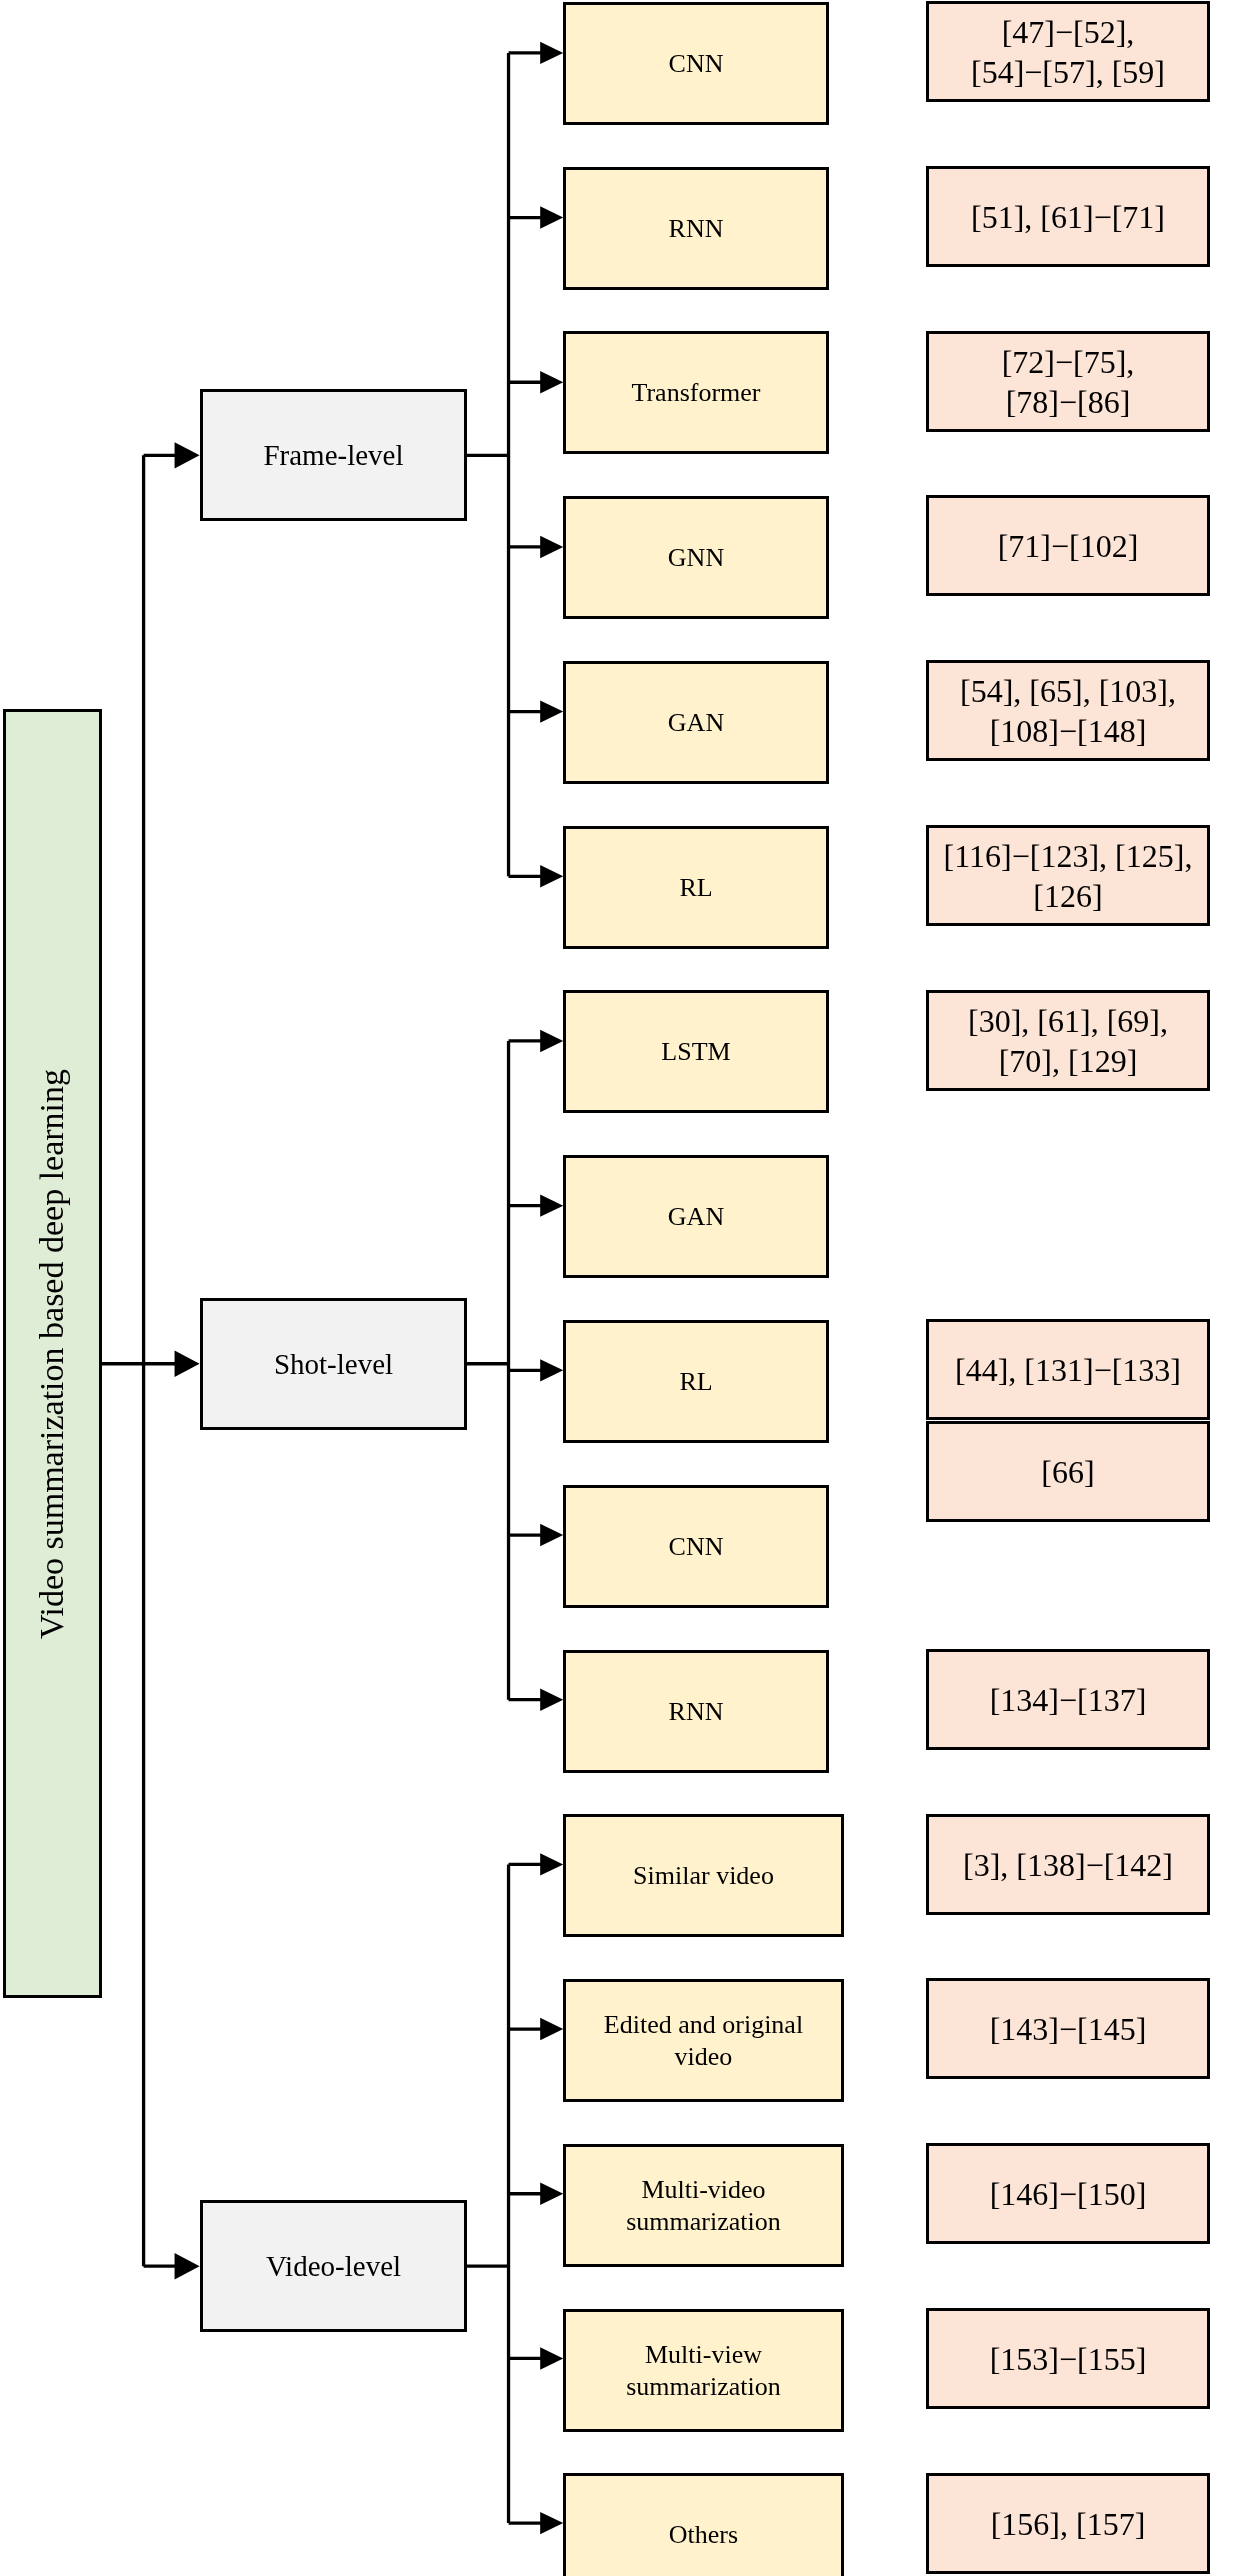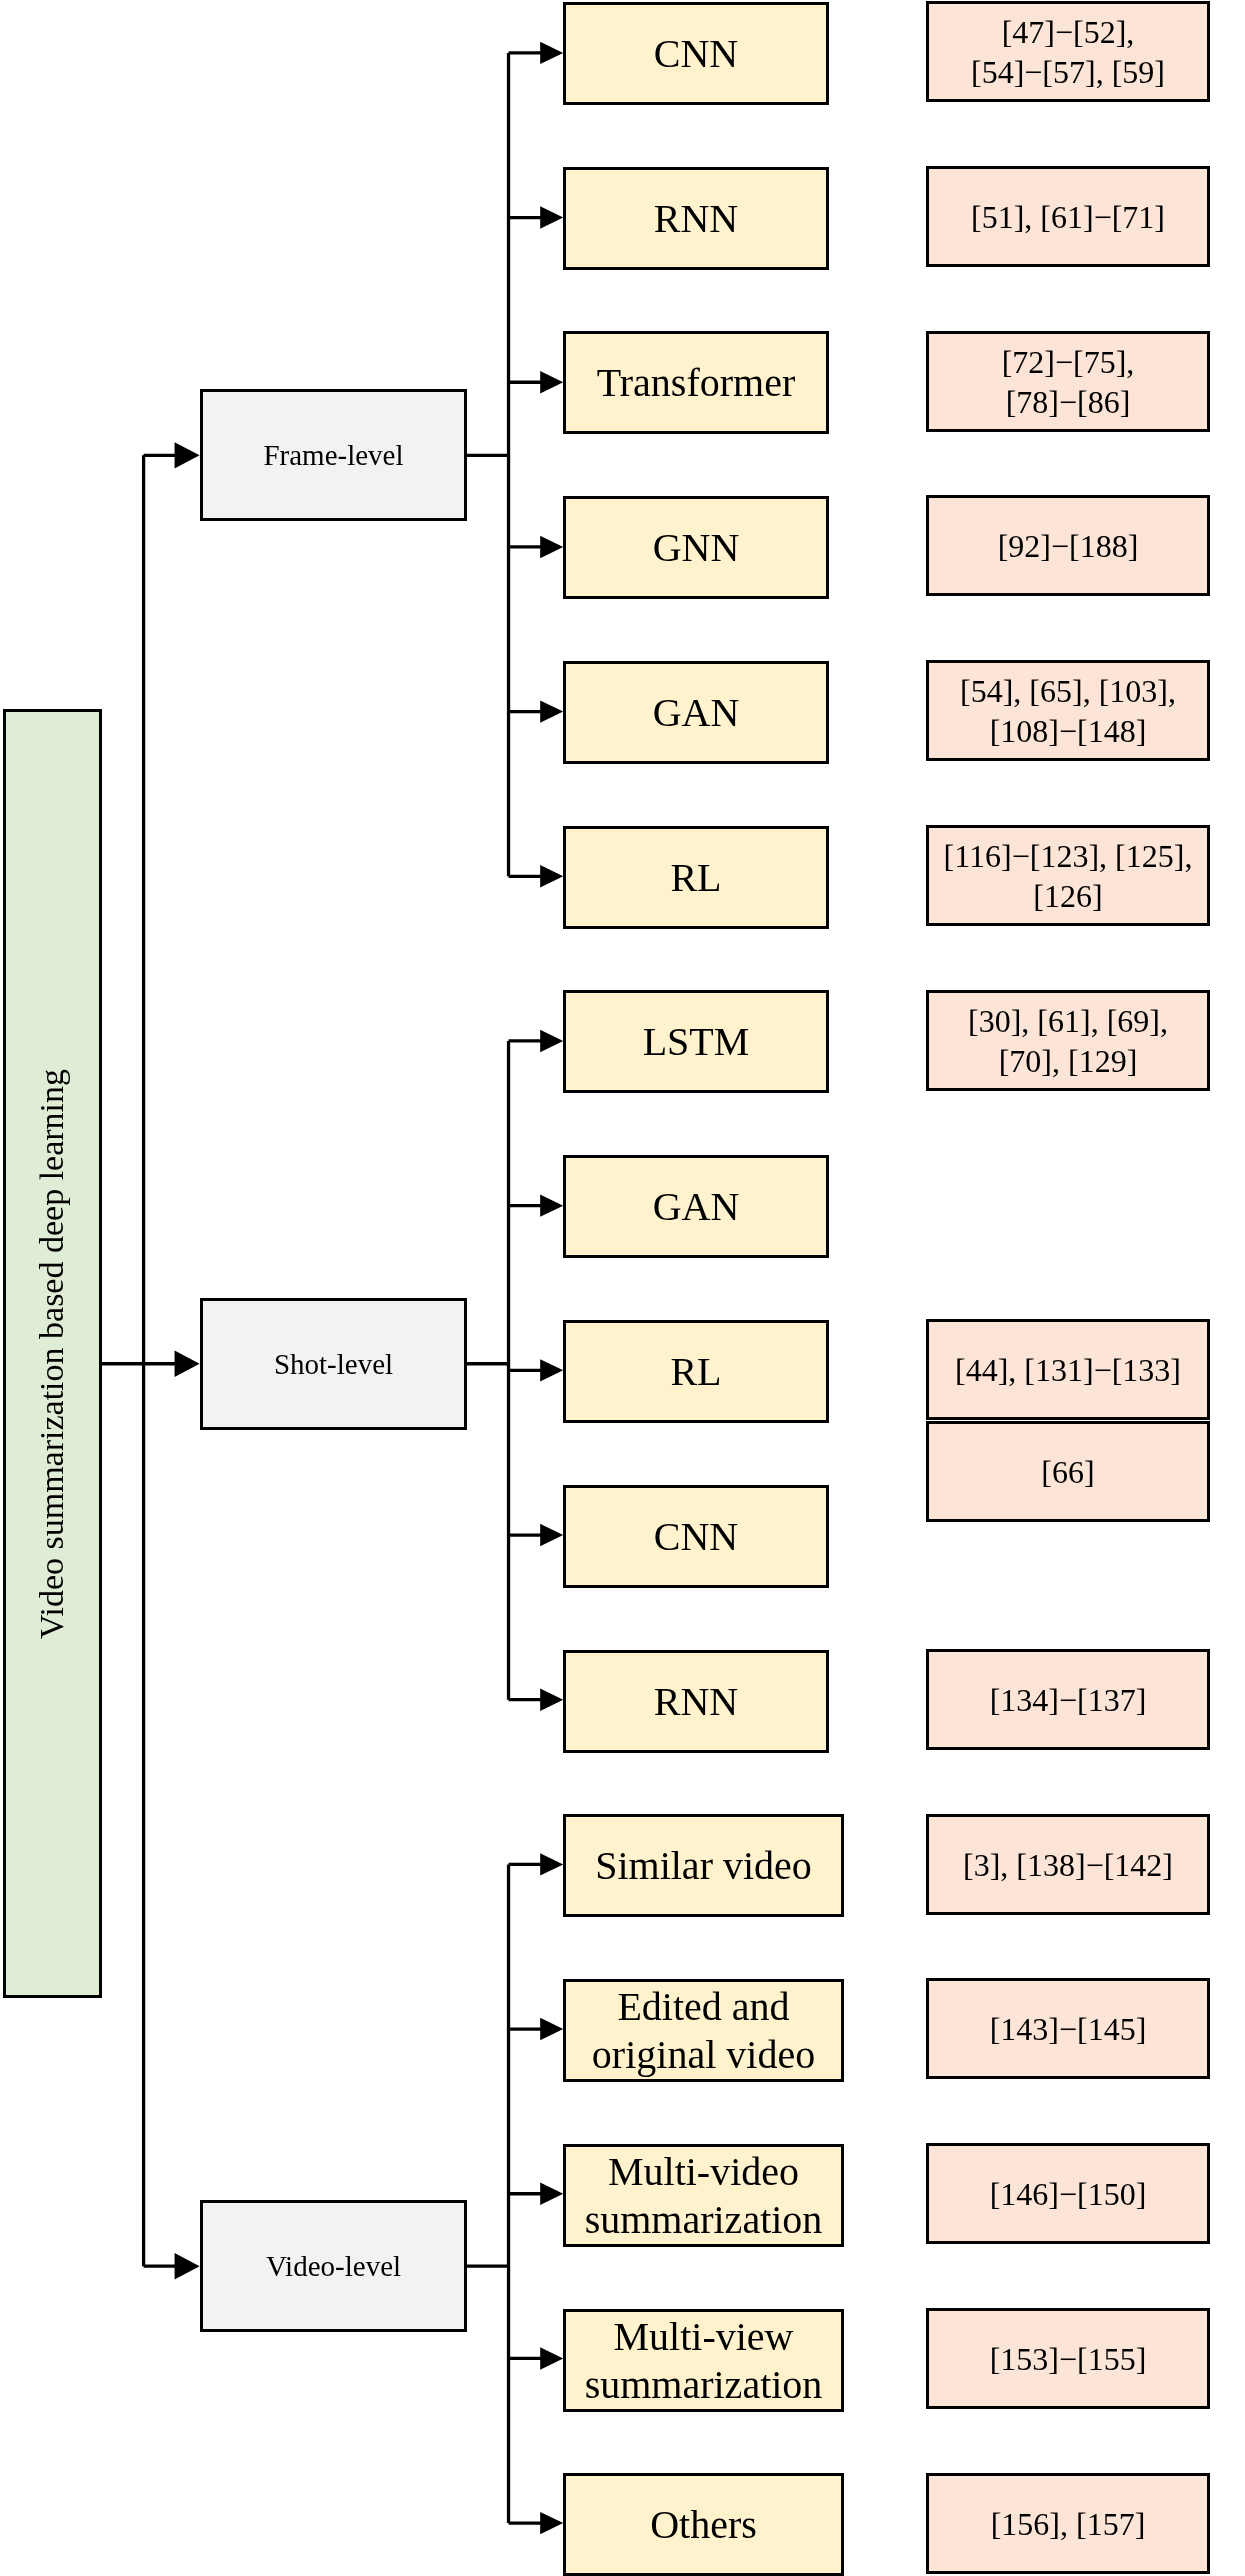--- a/index.html
+++ b/index.html
@@ -31,23 +31,23 @@
     transform:translate(-50%,-50%) rotate(-90deg);
     white-space:nowrap;
     font-size:34px;
   }
   .level-box{
     left:200px;width:267px;height:132px;
     background:var(--level-fill,#f2f2f2);
     font-size:29px;
   }
   .method-box{
-    left:563px;width:266px;height:103px;
+    left:563px;width:266px;height:123px;
     background:var(--method-fill,#fff2cc);
-    font-size:40px;
+    font-size:26px;
     line-height:1.2;
     padding:0 6.6px;
   }
   .method-box.wide{width:281px;}
   .refs-box{
     left:926px;width:284px;height:101px;
     background:var(--refs-fill,#fce4d6);
     font-size:32px;
     line-height:1.25;
     padding:0 8px;
@@ -115,21 +115,21 @@
   <div class="box level-box" style="top:2200px">Video-level</div>
   <div class="box level-box" style="top:1298px">Shot-level</div>
 
   <div class="box method-box" style="top:2px">CNN</div>
   <div class="box refs-box" style="top:1.3px">[47]−[52], [54]−[57], [59]</div>
   <div class="box method-box" style="top:167px">RNN</div>
   <div class="box refs-box" style="top:166px">[51], [61]−[71]</div>
   <div class="box method-box" style="top:331px">Transformer</div>
   <div class="box refs-box" style="top:331px">[72]−[75], [78]−[86]</div>
   <div class="box method-box" style="top:496px">GNN</div>
-  <div class="box refs-box" style="top:495px">[92]−[188]</div>
+  <div class="box refs-box" style="top:495px">[71]−[102]</div>
   <div class="box method-box" style="top:661px">GAN</div>
   <div class="box refs-box" style="top:660px">[54], [65], [103], [108]−[148]</div>
   <div class="box method-box" style="top:826px">RL</div>
   <div class="box refs-box" style="top:825px">[116]−[123], [125], [126]</div>
 
   <div class="box method-box" style="top:990px">LSTM</div>
   <div class="box refs-box" style="top:990px">[30], [61], [69], [70], [129]</div>
   <div class="box method-box" style="top:1155px">GAN</div>
   <div class="box method-box" style="top:1320px">RL</div>
   <div class="box refs-box" style="top:1319px">[44], [131]−[133]</div>

